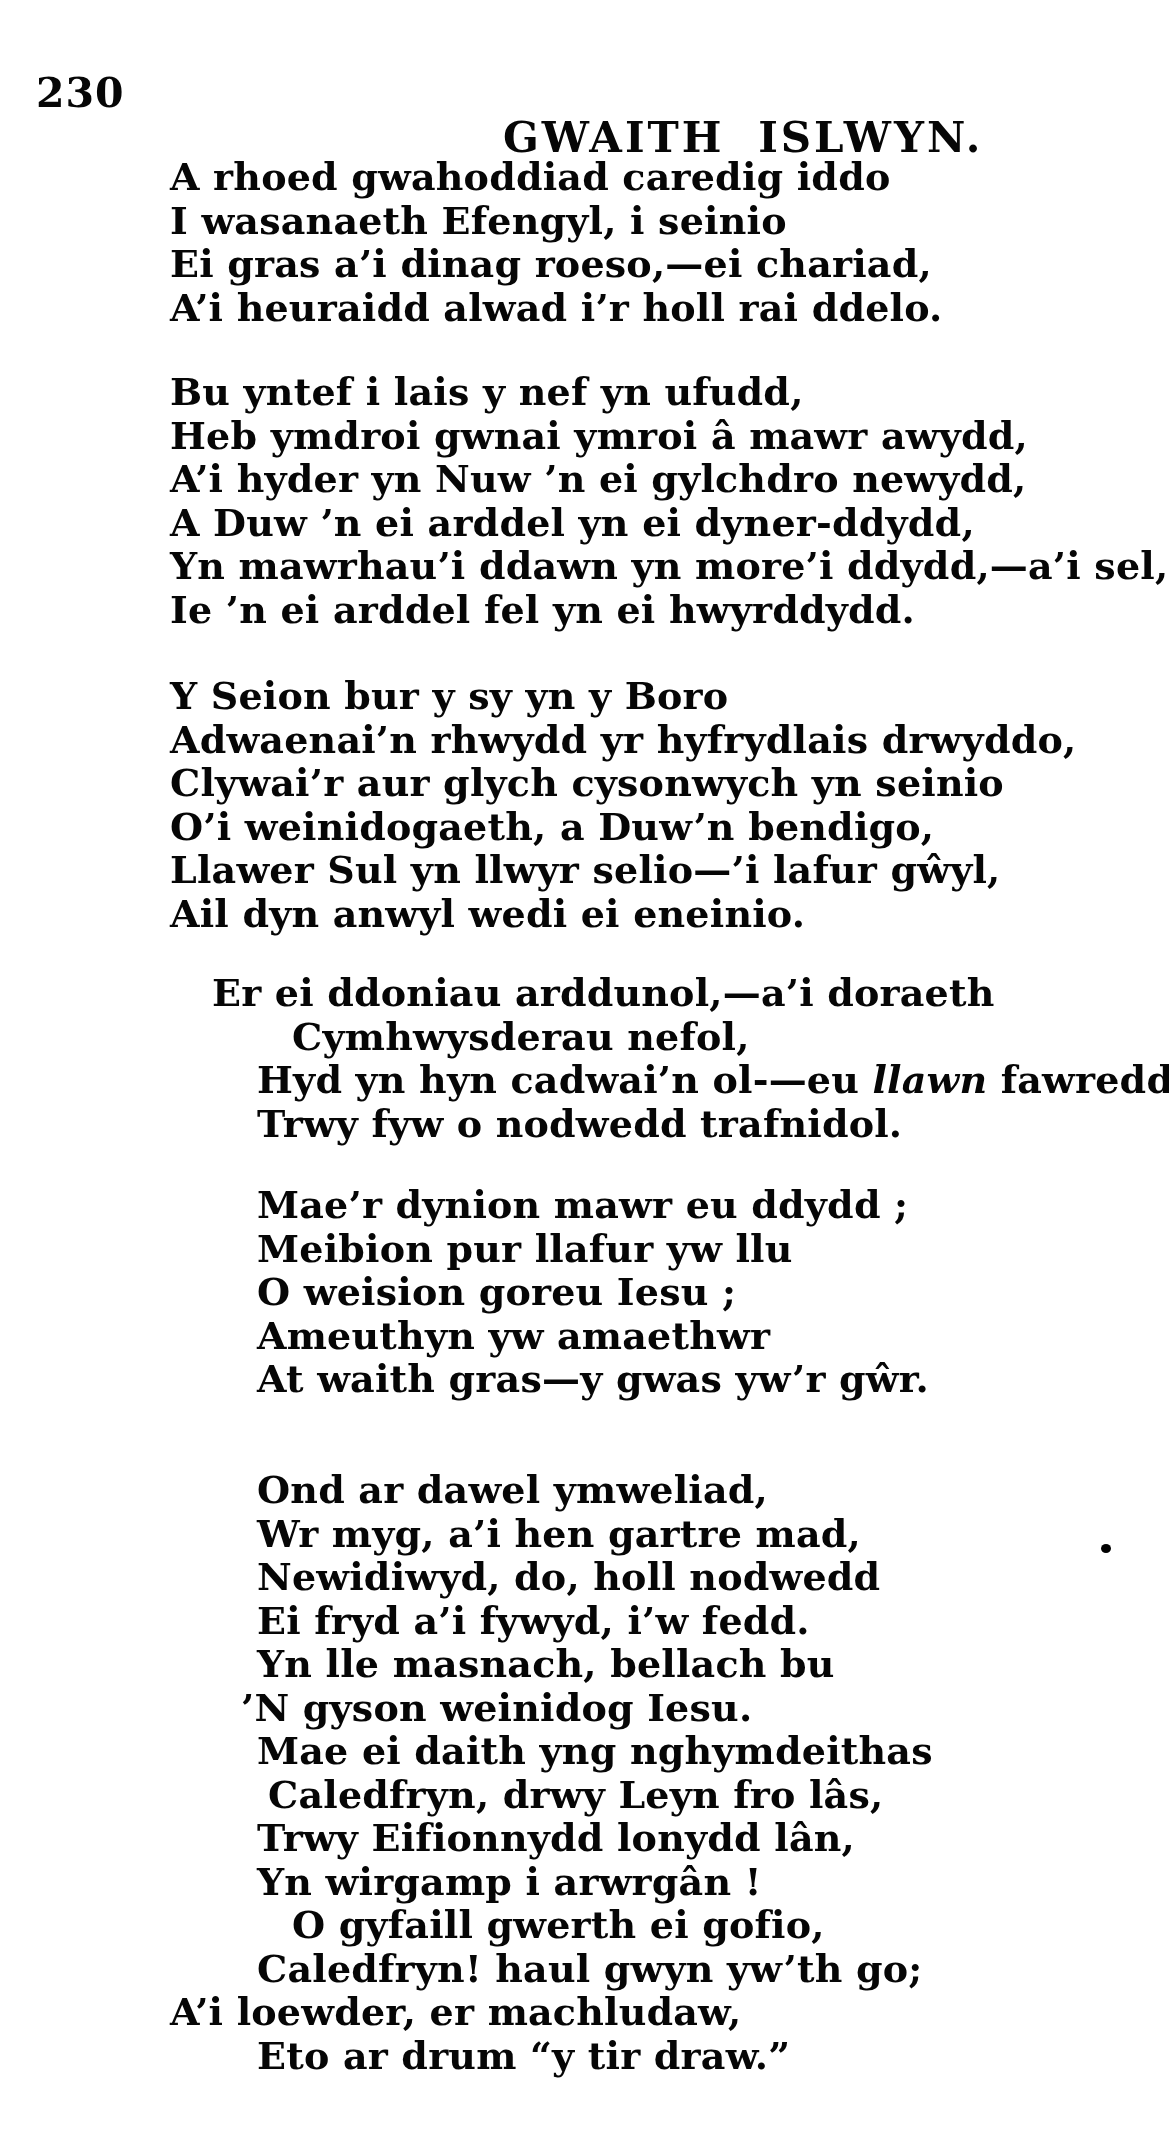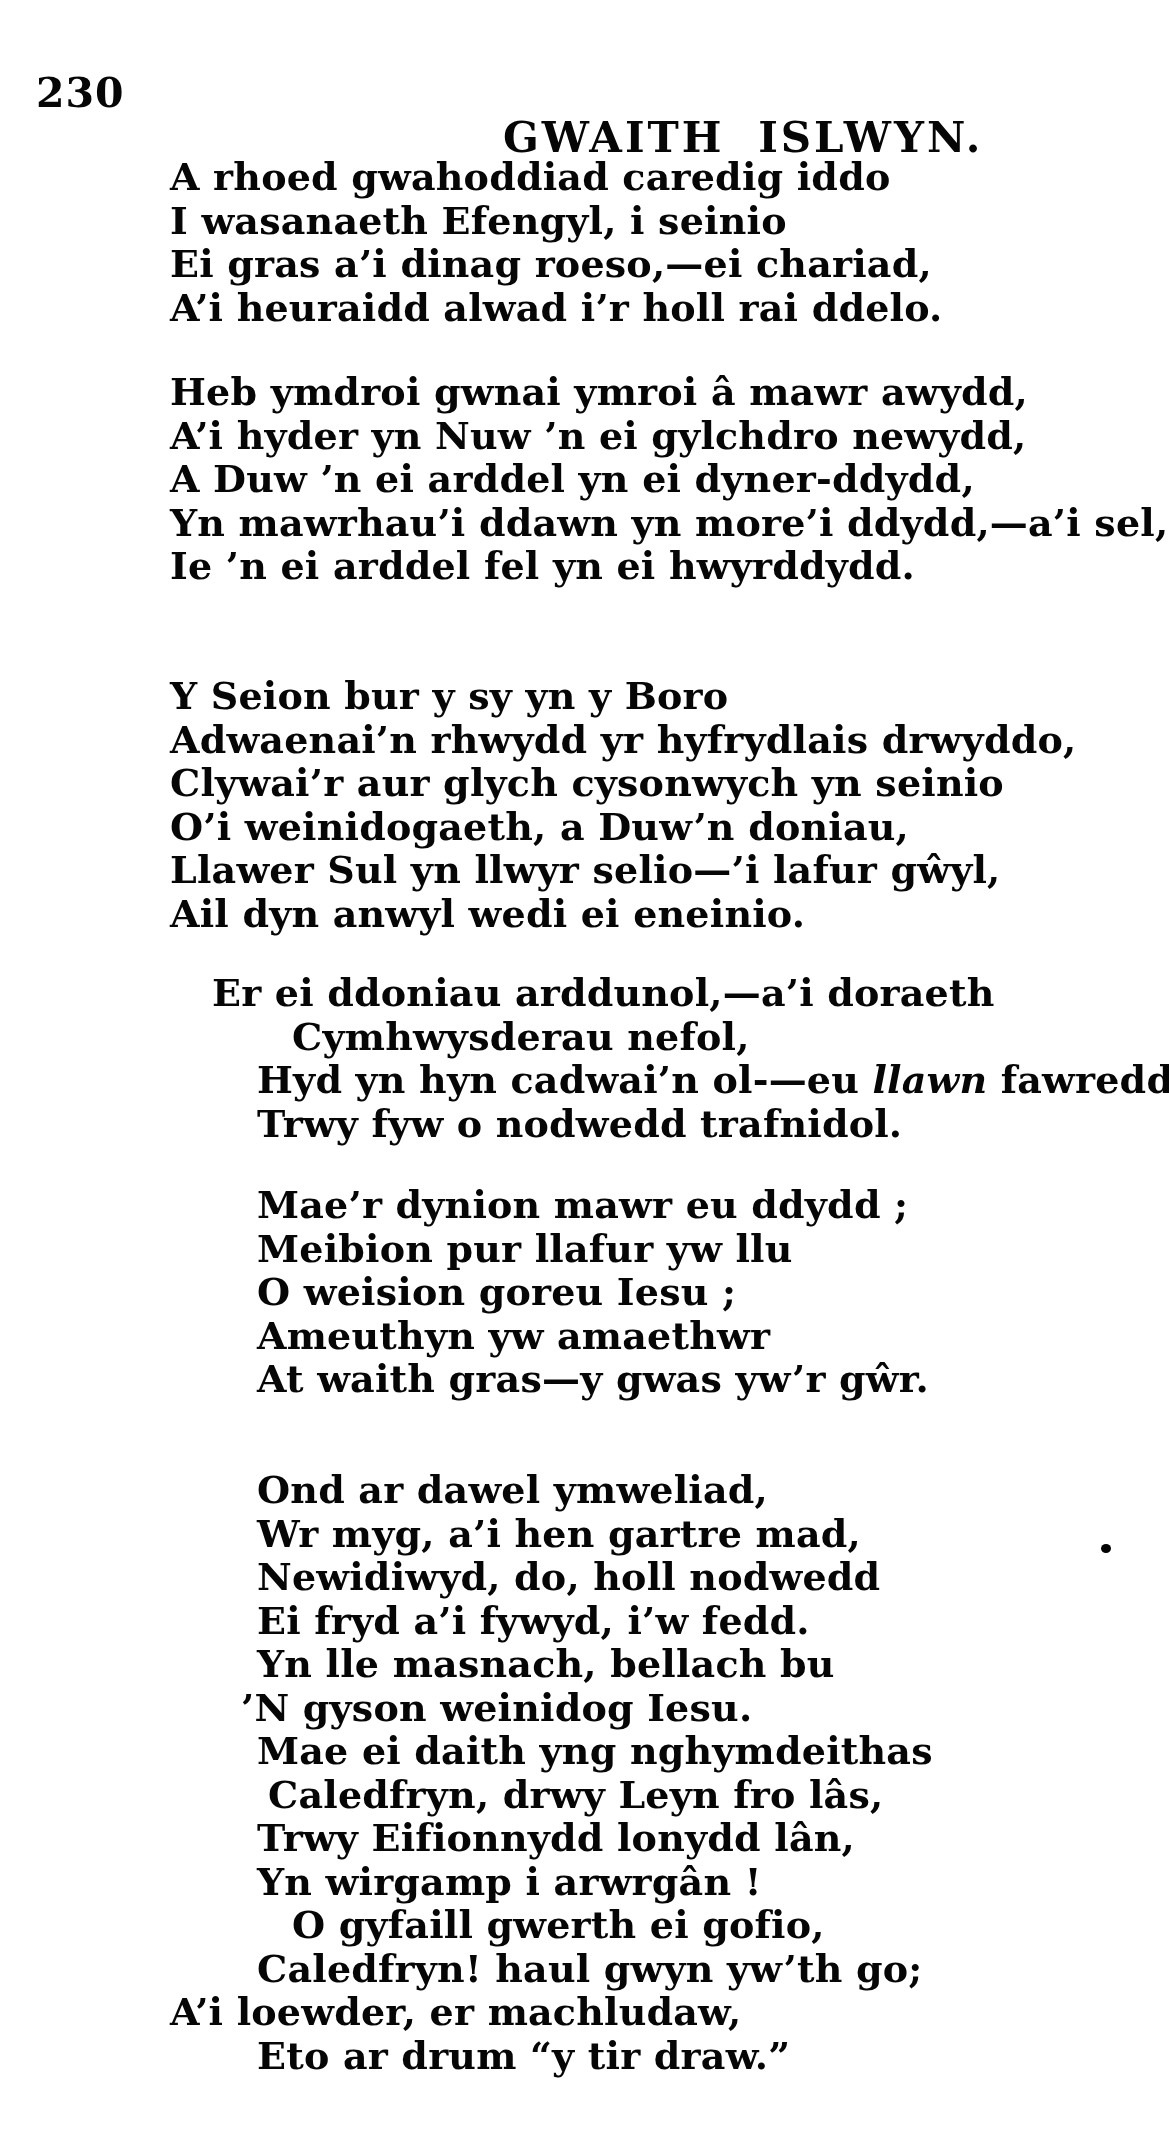--- a/index.html
+++ b/index.html
@@ -46,31 +46,32 @@
   <div class="pagenum">230</div>
   <div class="runtitle">GWAITH ISLWYN.</div>
   <div class="poem" id="poem">
       <div class="stanza" style="top: 155px;">
         <div class="line" style="margin-left: 0px;"><span>A rhoed gwahoddiad caredig iddo</span></div>
         <div class="line" style="margin-left: 0px;"><span>I wasanaeth Efengyl, i seinio</span></div>
         <div class="line" style="margin-left: 0px;"><span>Ei gras a’i dinag roeso,—ei chariad,</span></div>
         <div class="line" style="margin-left: 0px;"><span>A’i heuraidd alwad i’r holl rai ddelo.</span></div>
       </div>
       <div class="stanza" style="top: 370px;">
+        <div class="line" style="margin-left: 0px;"><span>Bu yntef i lais y nef yn ufudd,</span></div>
         <div class="line" style="margin-left: 0px;"><span>Heb ymdroi gwnai ymroi â mawr awydd,</span></div>
         <div class="line" style="margin-left: 0px;"><span>A’i hyder yn Nuw ’n ei gylchdro newydd,</span></div>
         <div class="line" style="margin-left: 0px;"><span>A Duw ’n ei arddel yn ei dyner-ddydd,</span></div>
         <div class="line" style="margin-left: 0px;"><span>Yn mawrhau’i ddawn yn more’i ddydd,—a’i sel,</span></div>
         <div class="line" style="margin-left: 0px;"><span>Ie ’n ei arddel fel yn ei hwyrddydd.</span></div>
       </div>
       <div class="stanza" style="top: 674px;">
         <div class="line" style="margin-left: 0px;"><span>Y Seion bur y sy yn y Boro</span></div>
         <div class="line" style="margin-left: 0px;"><span>Adwaenai’n rhwydd yr hyfrydlais drwyddo,</span></div>
         <div class="line" style="margin-left: 0px;"><span>Clywai’r aur glych cysonwych yn seinio</span></div>
-        <div class="line" style="margin-left: 0px;"><span>O’i weinidogaeth, a Duw’n doniau,</span></div>
+        <div class="line" style="margin-left: 0px;"><span>O’i weinidogaeth, a Duw’n bendigo,</span></div>
         <div class="line" style="margin-left: 0px;"><span>Llawer Sul yn llwyr selio—’i lafur gŵyl,</span></div>
         <div class="line" style="margin-left: 0px;"><span>Ail dyn anwyl wedi ei eneinio.</span></div>
       </div>
       <div class="stanza" style="top: 971px;">
         <div class="line" style="margin-left: 42px;"><span>Er ei ddoniau arddunol,—a’i doraeth</span></div>
         <div class="line" style="margin-left: 122px;"><span>Cymhwysderau nefol,</span></div>
         <div class="line" style="margin-left: 87px;"><span>Hyd yn hyn cadwai’n ol-—eu </span><span class="it">llawn</span><span> fawredd,</span></div>
         <div class="line" style="margin-left: 87px;"><span>Trwy fyw o nodwedd trafnidol.</span></div>
       </div>
       <div class="stanza" style="top: 1183px;">

